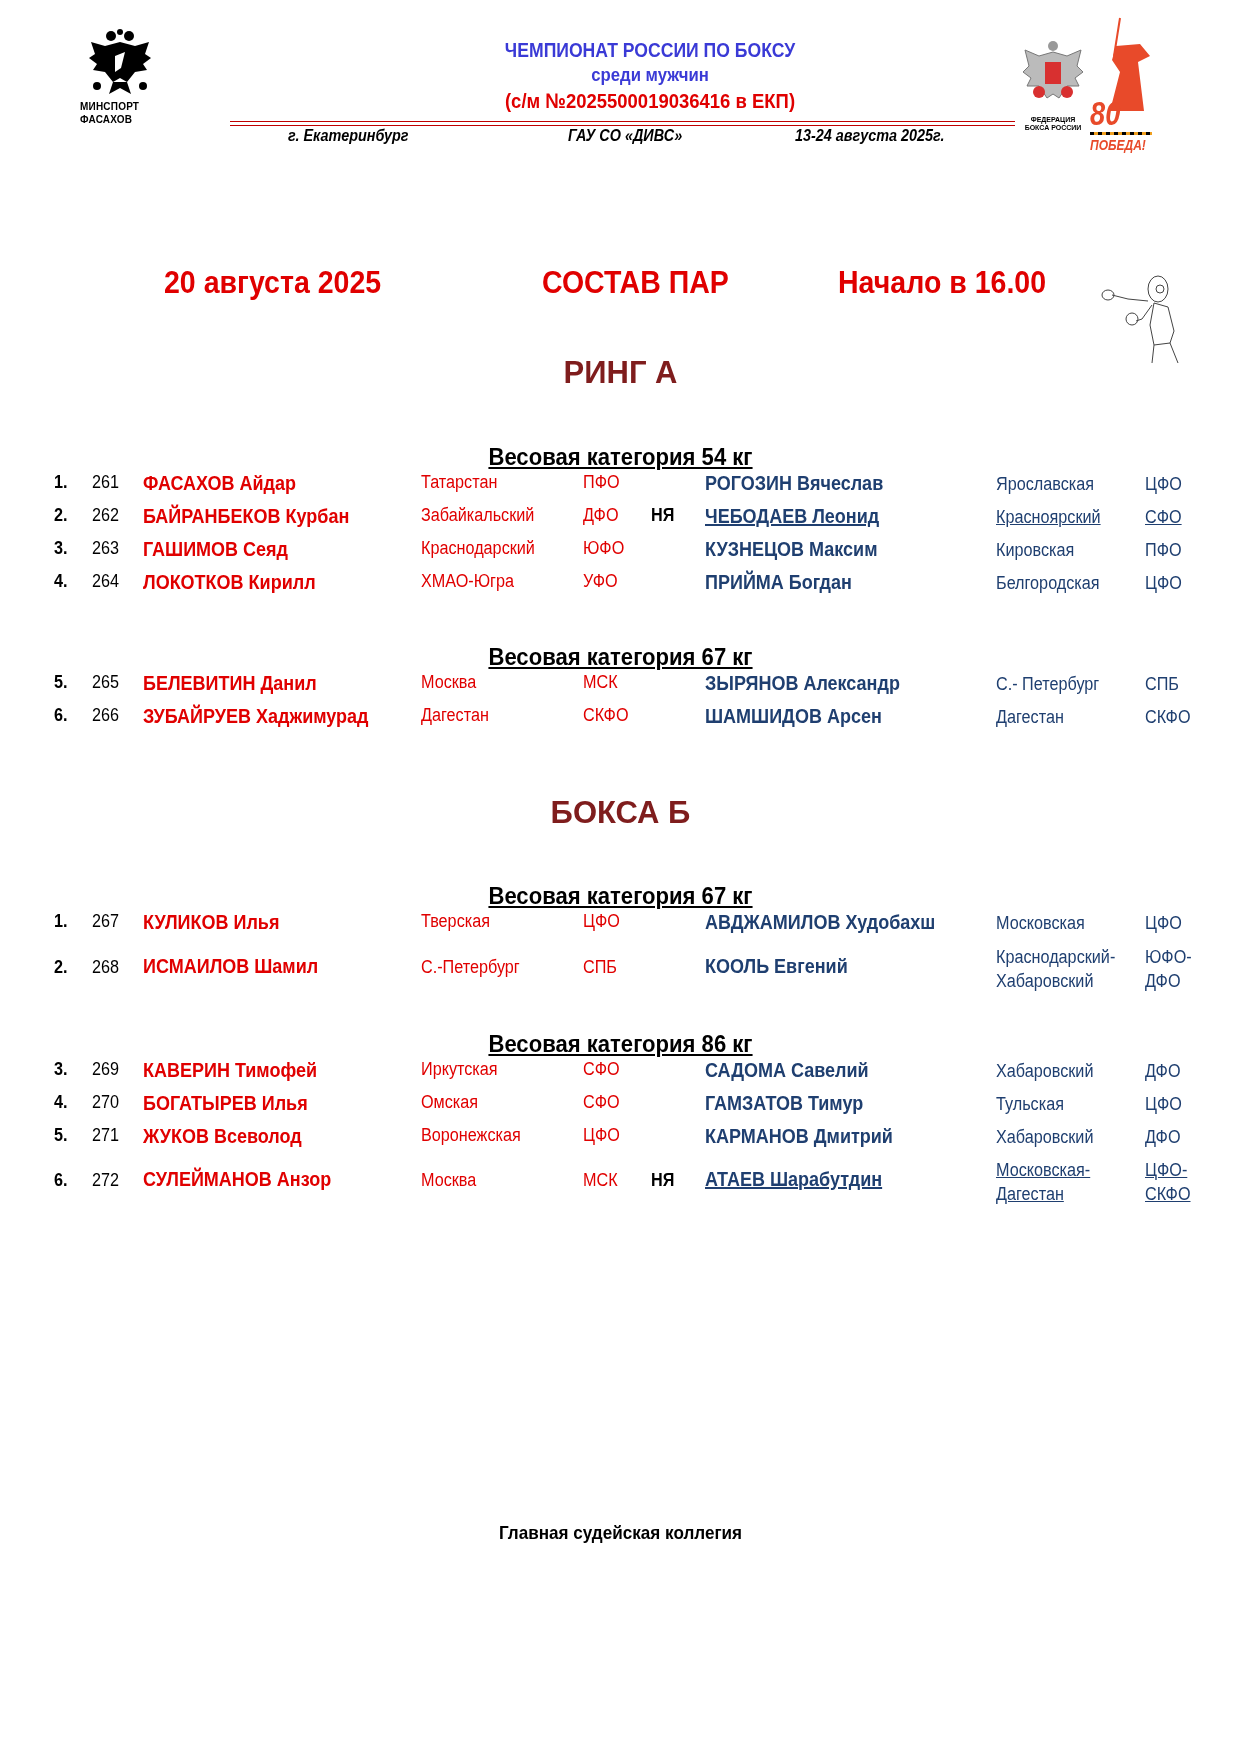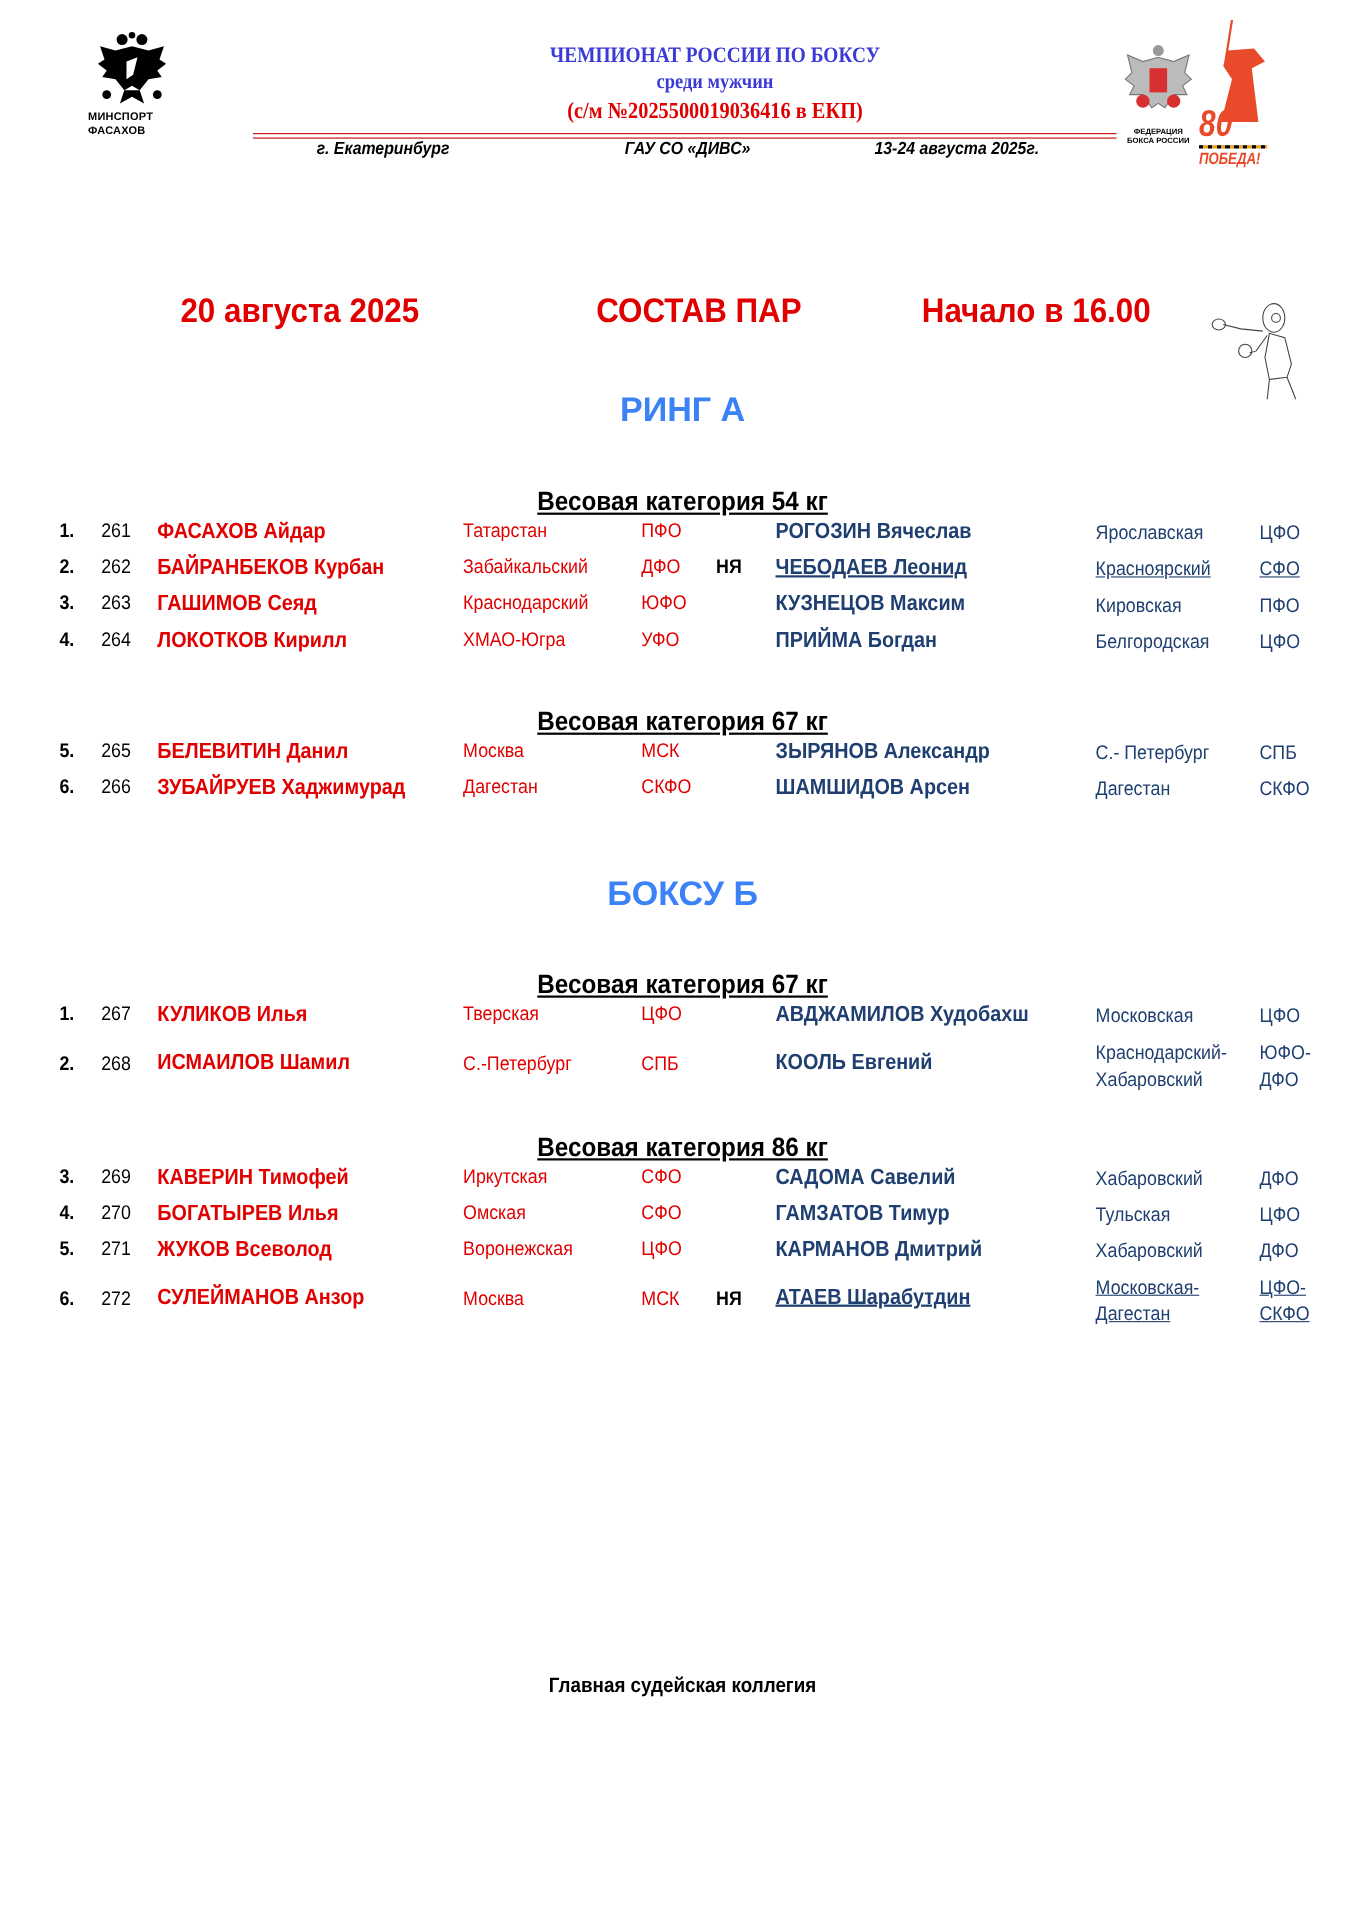--- a/index.html
+++ b/index.html
@@ -4,36 +4,36 @@
 <style>
   html, body { margin: 0; padding: 0; background: #fff; }
   body { width: 1241px; height: 1755px; position: relative; overflow: hidden;
          font-family: "Liberation Sans", sans-serif; color: #000; }
   .abs { position: absolute; }
 
   
   .logo-minsport { left: 80px; top: 28px; width: 80px; height: 108px; text-align: left; }
   .logo-minsport svg { display: block; margin: 0 auto; }
   .logo-minsport .cap { font-size: 10px; font-weight: bold; line-height: 13px; letter-spacing: 0.2px; }
-  .title-block { left: 430px; width: 440px; top: 37px; text-align: center; font-weight: bold; font-family: Liberation Serif, serif; }
+  .title-block { left: 430px; width: 440px; top: 37px; text-align: center; font-weight: bold; }
   .title-1 { color: #3a3ad6; font-size: 20px; line-height: 26px; transform: scaleX(0.88); }
   .title-2 { color: #3a3ad6; font-size: 19px; line-height: 24px; transform: scaleX(0.88); }
   .title-3 { color: #e00000; font-size: 21px; line-height: 27px; transform: scaleX(0.88); }
   .hr-red { left: 230px; width: 785px; top: 121px; height: 5px;
             border-top: 1.5px solid #c00000; border-bottom: 1.5px solid #c00000; box-sizing: border-box; }
   .subhdr { top: 127px; font-size: 16px; font-style: italic; font-weight: bold; transform-origin: left top; transform: scaleX(0.9); }
   .logo-fbr { left: 1018px; top: 40px; width: 70px; height: 95px; text-align: center; }
   .logo-fbr .cap { font-size: 7px; font-weight: bold; line-height: 8px; }
   .logo-80 { left: 1090px; top: 16px; width: 70px; height: 140px; font-style: italic; }
 
   
   .headline { top: 265px; font-size: 31px; font-weight: bold; color: #e00000; transform-origin: left top; transform: scaleX(0.92); white-space: nowrap; }
   .boxer { left: 1098px; top: 275px; width: 96px; height: 92px; }
 
-  .ring { font-size: 31px; font-weight: bold; color: #3b82f6; text-align: center; left: 0; width: 1241px; }
+  .ring { font-size: 31px; font-weight: bold; color: #7f1d1d; text-align: center; left: 0; width: 1241px; }
   .weight { font-size: 24px; font-weight: bold; text-decoration: underline; text-align: center; left: 0; width: 1241px; transform: scaleX(0.92); }
 
   .row { position: absolute; left: 0; width: 1241px; height: 33px; font-size: 18px; }
   .row > span { position: absolute; white-space: nowrap; transform-origin: left center; transform: scaleX(0.9); }
   .c-num { left: 54px; font-weight: bold; }
   .c-id { left: 92px; }
   .c-rname { left: 143px; color: #e00000; font-weight: bold; font-size: 20px; }
   .c-rreg { left: 421px; color: #e00000; }
   .c-rfd { left: 583px; color: #e00000; }
   .c-ny { left: 651px; font-weight: bold; }
@@ -172,21 +172,21 @@
   <span class="c-num">6.</span>
   <span class="c-id">266</span>
   <span class="c-rname">ЗУБАЙРУЕВ  Хаджимурад</span>
   <span class="c-rreg">Дагестан</span>
   <span class="c-rfd">СКФО</span>
   <span class="c-bname">ШАМШИДОВ  Арсен</span>
   <span class="c-breg">Дагестан</span>
   <span class="c-bfd">СКФО</span>
 </div>
 
-<div class="abs ring" style="top:795px;">БОКСУ Б</div>
+<div class="abs ring" style="top:795px;">БОКСА Б</div>
 
 <div class="abs weight" style="top:882px;">Весовая категория 67 кг</div>
 
 <div class="row" style="top:911px;">
   <span class="c-num">1.</span>
   <span class="c-id">267</span>
   <span class="c-rname">КУЛИКОВ  Илья</span>
   <span class="c-rreg">Тверская</span>
   <span class="c-rfd">ЦФО</span>
   <span class="c-bname">АВДЖАМИЛОВ  Худобахш</span>

